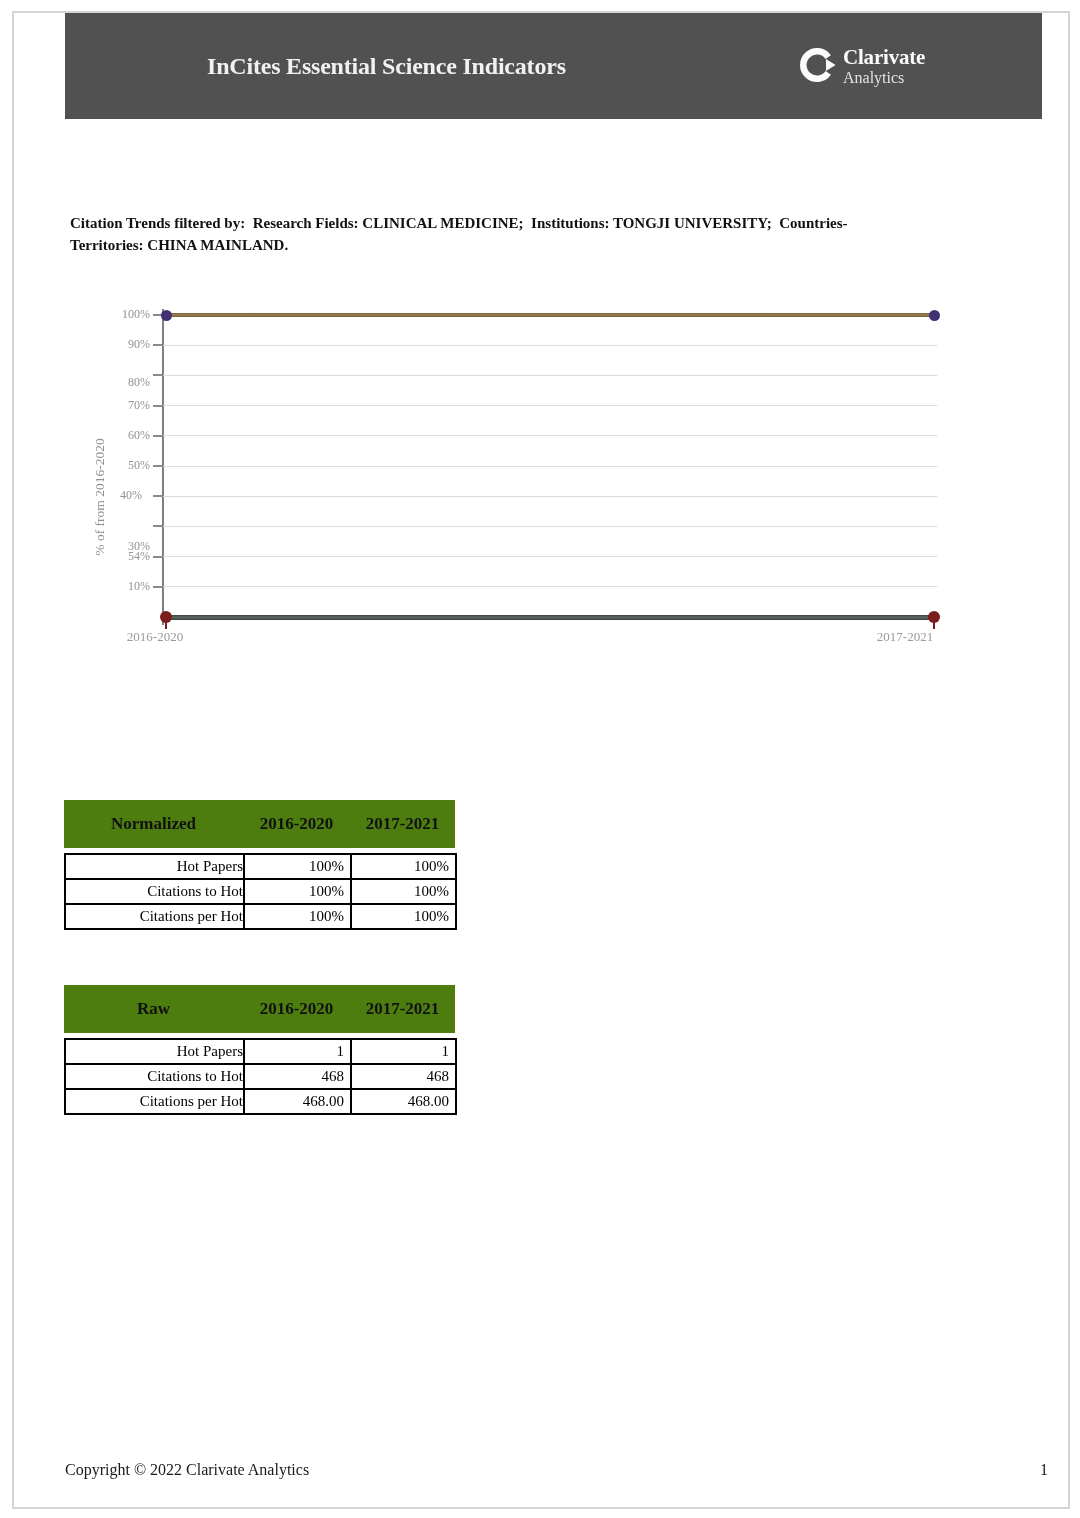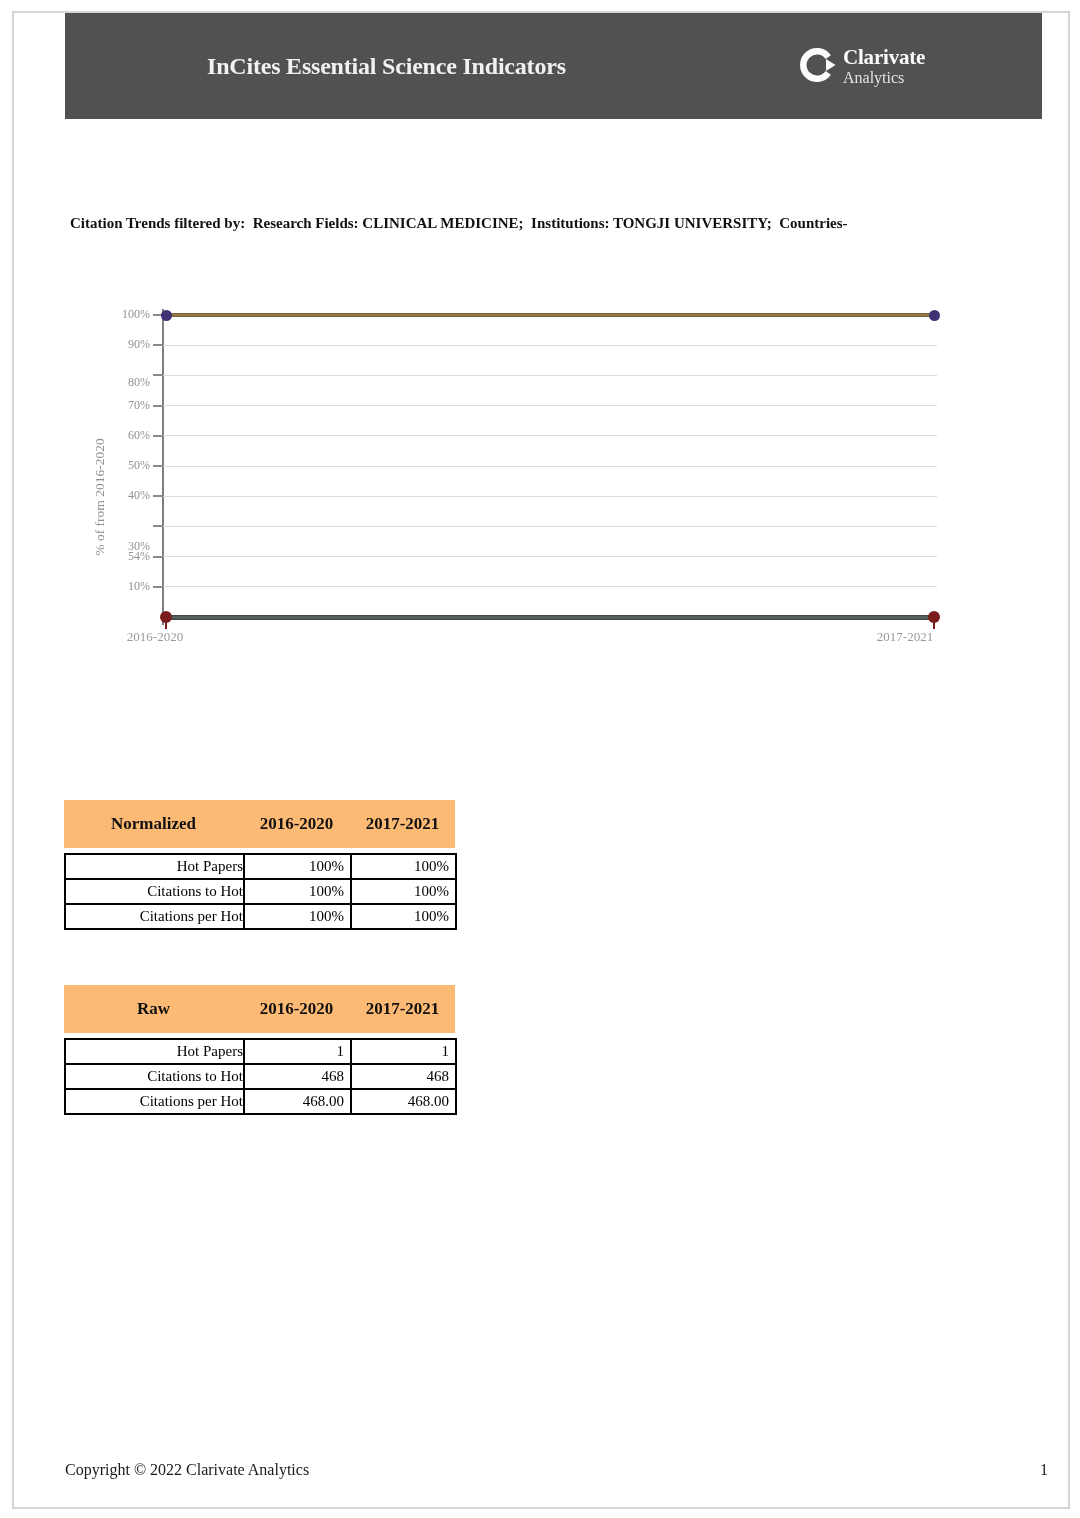--- a/index.html
+++ b/index.html
@@ -31,21 +31,21 @@
   .marker{position:absolute;border-radius:50%;}
   .marker-stub{position:absolute;}
   #y-axis-line{position:absolute;left:162px;top:309px;width:2px;height:316px;background:#7e7e7e;}
   #y-axis-title{position:absolute;left:100px;top:497px;transform:translate(-50%,-50%) rotate(-90deg);
                 white-space:nowrap;font-size:13.5px;color:#8f8f8f;}
   .x-label{position:absolute;width:110px;top:629px;text-align:center;font-size:13px;color:#9a9a9a;}
   #x-label-left{left:100px;}
   #x-label-right{left:850px;}
 
   
-  .tbl-hdr{position:absolute;left:64px;width:391px;height:48px;background:#fdba74;
+  .tbl-hdr{position:absolute;left:64px;width:391px;height:48px;background:#4d7c0f;
            display:flex;align-items:center;font-size:17px;font-weight:bold;color:#111;}
   .tbl-hdr .c1{width:179px;text-align:center;}
   .tbl-hdr .c2{width:107px;text-align:center;}
   .tbl-hdr .c3{width:105px;text-align:center;}
   #norm-hdr{top:800px;}
   #raw-hdr{top:985px;}
   table.body{position:absolute;left:64px;width:391px;border-collapse:collapse;table-layout:fixed;
              font-size:15px;color:#000;}
   #norm-body{top:853px;}
   #raw-body{top:1038px;}
@@ -75,40 +75,41 @@
       </span>
       <span class="logo-txt">
         <span class="logo-main">Clarivate</span>
         <span class="logo-sub">Analytics</span>
       </span>
     </div>
   </div>
 
   <div id="filter">
     <span>Citation Trends filtered by:  Research Fields: CLINICAL MEDICINE;  Institutions: TONGJI UNIVERSITY;  Countries-</span>
+    <span>Territories: CHINA MAINLAND.</span>
   </div>
 
   <div id="chart">
     <div id="y-axis-line"></div>
     <div id="y-axis-title">% of from 2016-2020</div>
     <div id="x-label-left" class="x-label">2016-2020</div>
     <div id="x-label-right" class="x-label">2017-2021</div>
 
   <div class="gridline" style="left: 163px; top: 586.3px; width: 774px;"></div>
       <div class="ytick-mark" style="left: 153px; top: 585.8px;"></div>
       <div class="ytick-label" style="left: 92px; top: 578.8px;">10%</div>
       <div class="gridline" style="left: 163px; top: 556.1px; width: 774px;"></div>
       <div class="ytick-mark" style="left: 153px; top: 555.6px;"></div>
       <div class="ytick-label" style="left: 92px; top: 548.6px;">54%</div>
       <div class="gridline" style="left: 163px; top: 525.9px; width: 774px;"></div>
       <div class="ytick-mark" style="left: 153px; top: 525.4px;"></div>
       <div class="ytick-label" style="left: 92px; top: 539px;">30%</div>
       <div class="gridline" style="left: 163px; top: 495.7px; width: 774px;"></div>
       <div class="ytick-mark" style="left: 153px; top: 495.2px;"></div>
-      <div class="ytick-label" style="left: 92px; top: 488.2px;">40%</div>
+      <div class="ytick-label" style="left: 84px; top: 488.2px;">40%</div>
       <div class="gridline" style="left: 163px; top: 465.5px; width: 774px;"></div>
       <div class="ytick-mark" style="left: 153px; top: 465px;"></div>
       <div class="ytick-label" style="left: 92px; top: 458px;">50%</div>
       <div class="gridline" style="left: 163px; top: 435.3px; width: 774px;"></div>
       <div class="ytick-mark" style="left: 153px; top: 434.8px;"></div>
       <div class="ytick-label" style="left: 92px; top: 427.8px;">60%</div>
       <div class="gridline" style="left: 163px; top: 405.1px; width: 774px;"></div>
       <div class="ytick-mark" style="left: 153px; top: 404.6px;"></div>
       <div class="ytick-label" style="left: 92px; top: 397.6px;">70%</div>
       <div class="gridline" style="left: 163px; top: 374.9px; width: 774px;"></div>

